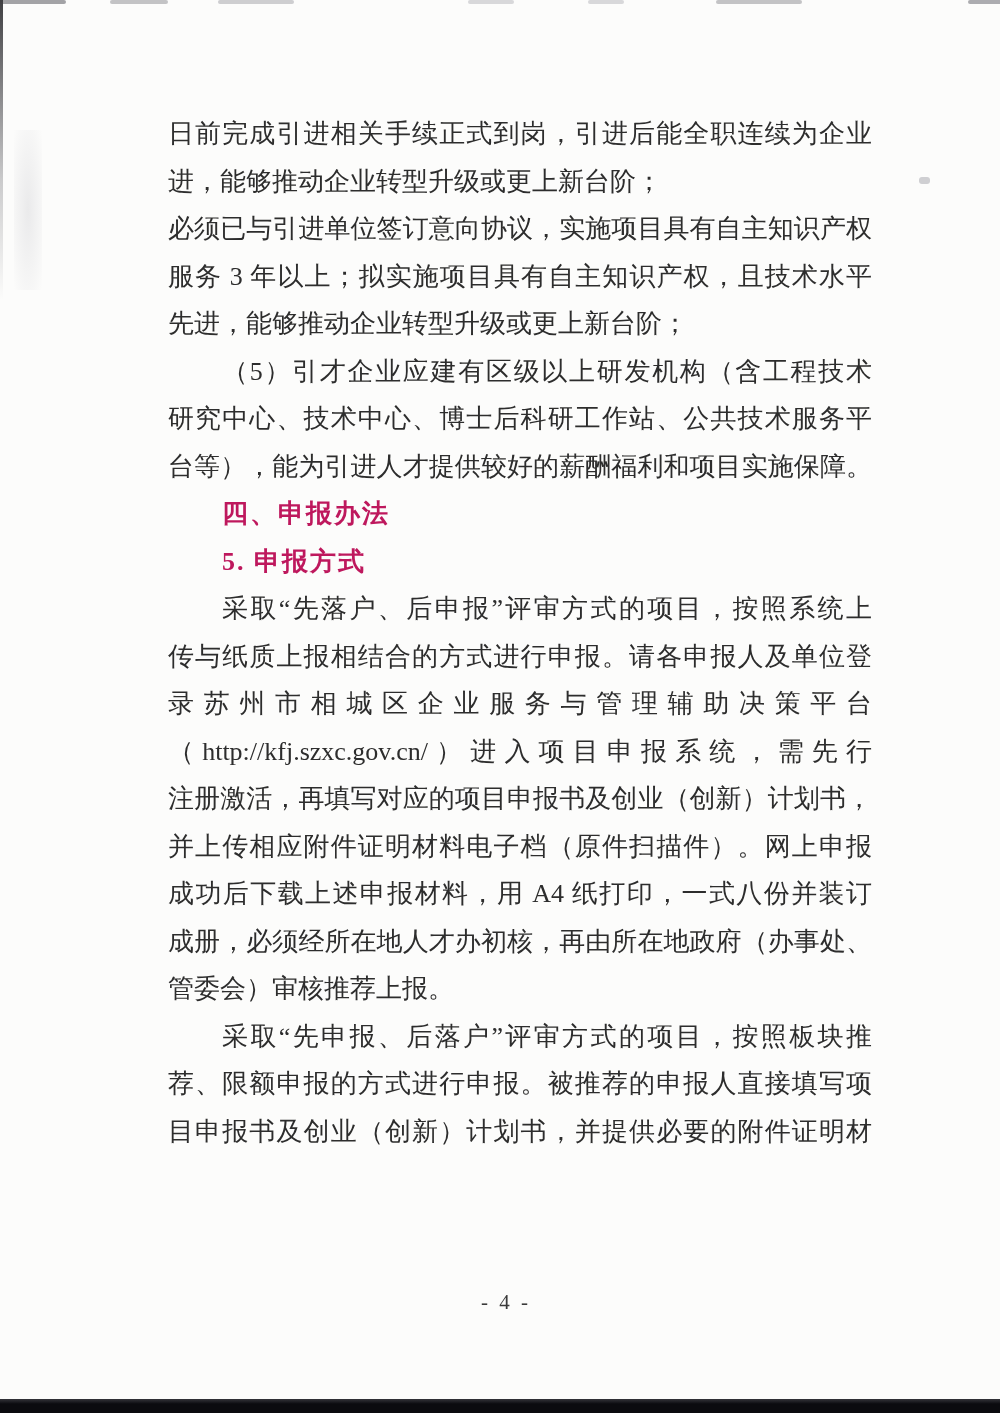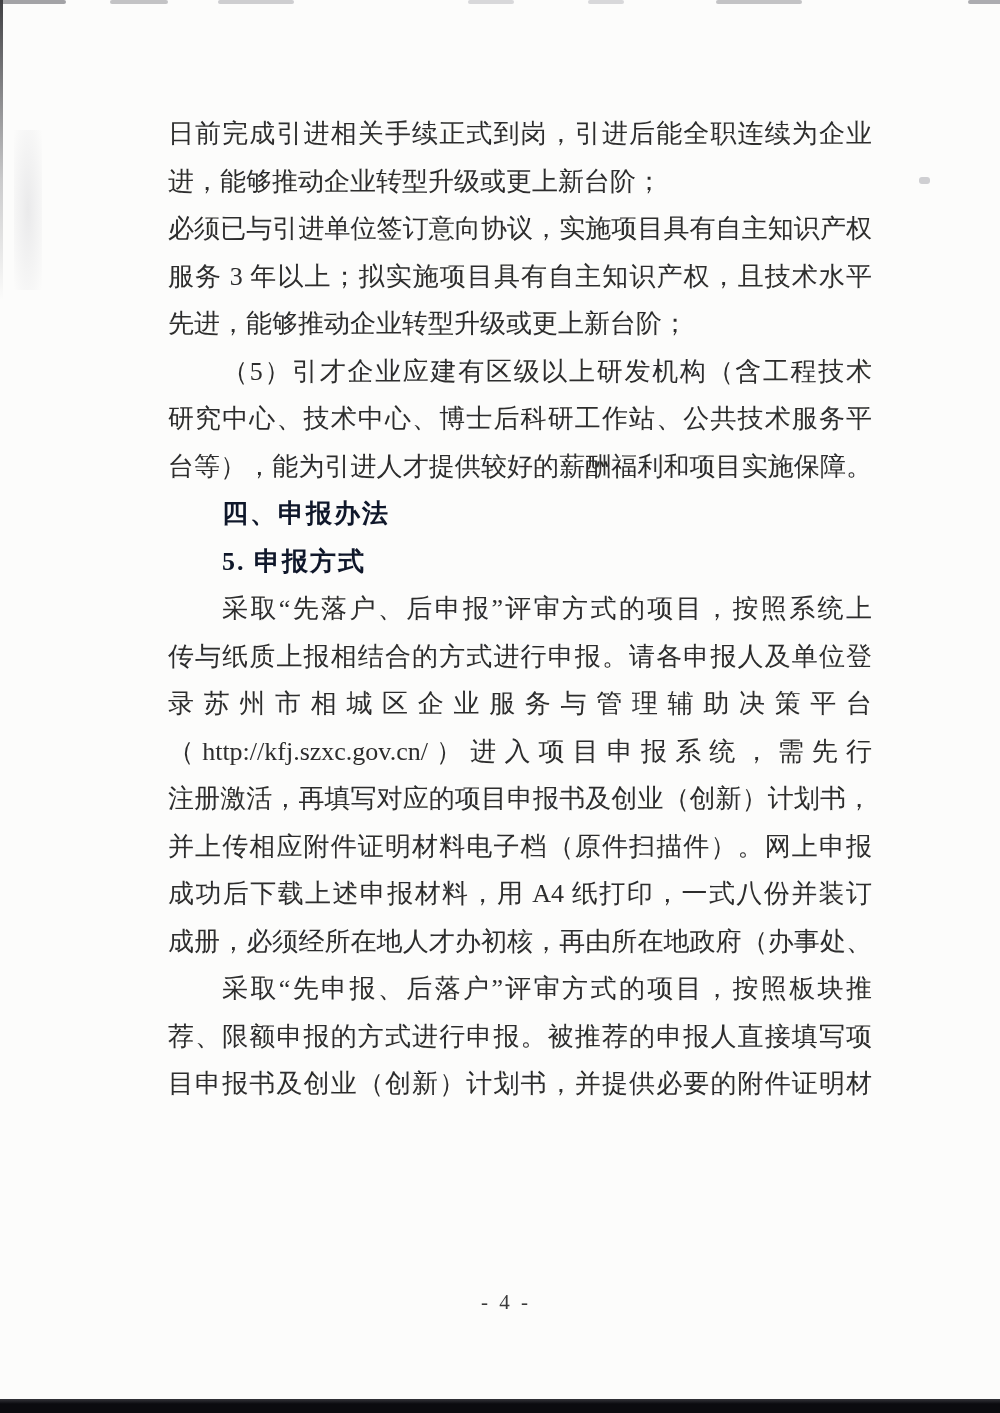--- a/index.html
+++ b/index.html
@@ -34,21 +34,21 @@
   }
   .line.just {
     text-align-last: justify;
     white-space: normal;
   }
   .line.indent {
     padding-left: 54px;
   }
   .line.heading {
     font-weight: bold;
-    color: #0f172a;
+    color: #be185d;
     letter-spacing: 2px;
   }
   .page-number {
     position: absolute;
     top: 1290px;
     left: 0;
     width: 100%;
     text-align: center;
     font-size: 21px;
     color: #3a3a3a;
@@ -115,19 +115,20 @@
       <div class="line heading indent">四、申报办法</div>
       <div class="line heading indent">5. 申报方式</div>
       <div class="line indent just">采取“先落户、后申报”评审方式的项目，按照系统上</div>
       <div class="line just">传与纸质上报相结合的方式进行申报。请各申报人及单位登</div>
       <div class="line just">录苏州市相城区企业服务与管理辅助决策平台</div>
       <div class="line just">（http://kfj.szxc.gov.cn/）进入项目申报系统，需先行</div>
       <div class="line just">注册激活，再填写对应的项目申报书及创业（创新）计划书，</div>
       <div class="line just">并上传相应附件证明材料电子档（原件扫描件）。网上申报</div>
       <div class="line just">成功后下载上述申报材料，用 A4 纸打印，一式八份并装订</div>
       <div class="line just">成册，必须经所在地人才办初核，再由所在地政府（办事处、</div>
+      <div class="line">管委会）审核推荐上报。</div>
       <div class="line indent just">采取“先申报、后落户”评审方式的项目，按照板块推</div>
       <div class="line just">荐、限额申报的方式进行申报。被推荐的申报人直接填写项</div>
       <div class="line just">目申报书及创业（创新）计划书，并提供必要的附件证明材</div>
     </div>
 
   <div class="page-number">- 4 -</div>
 </div>
 
 </body></html>

